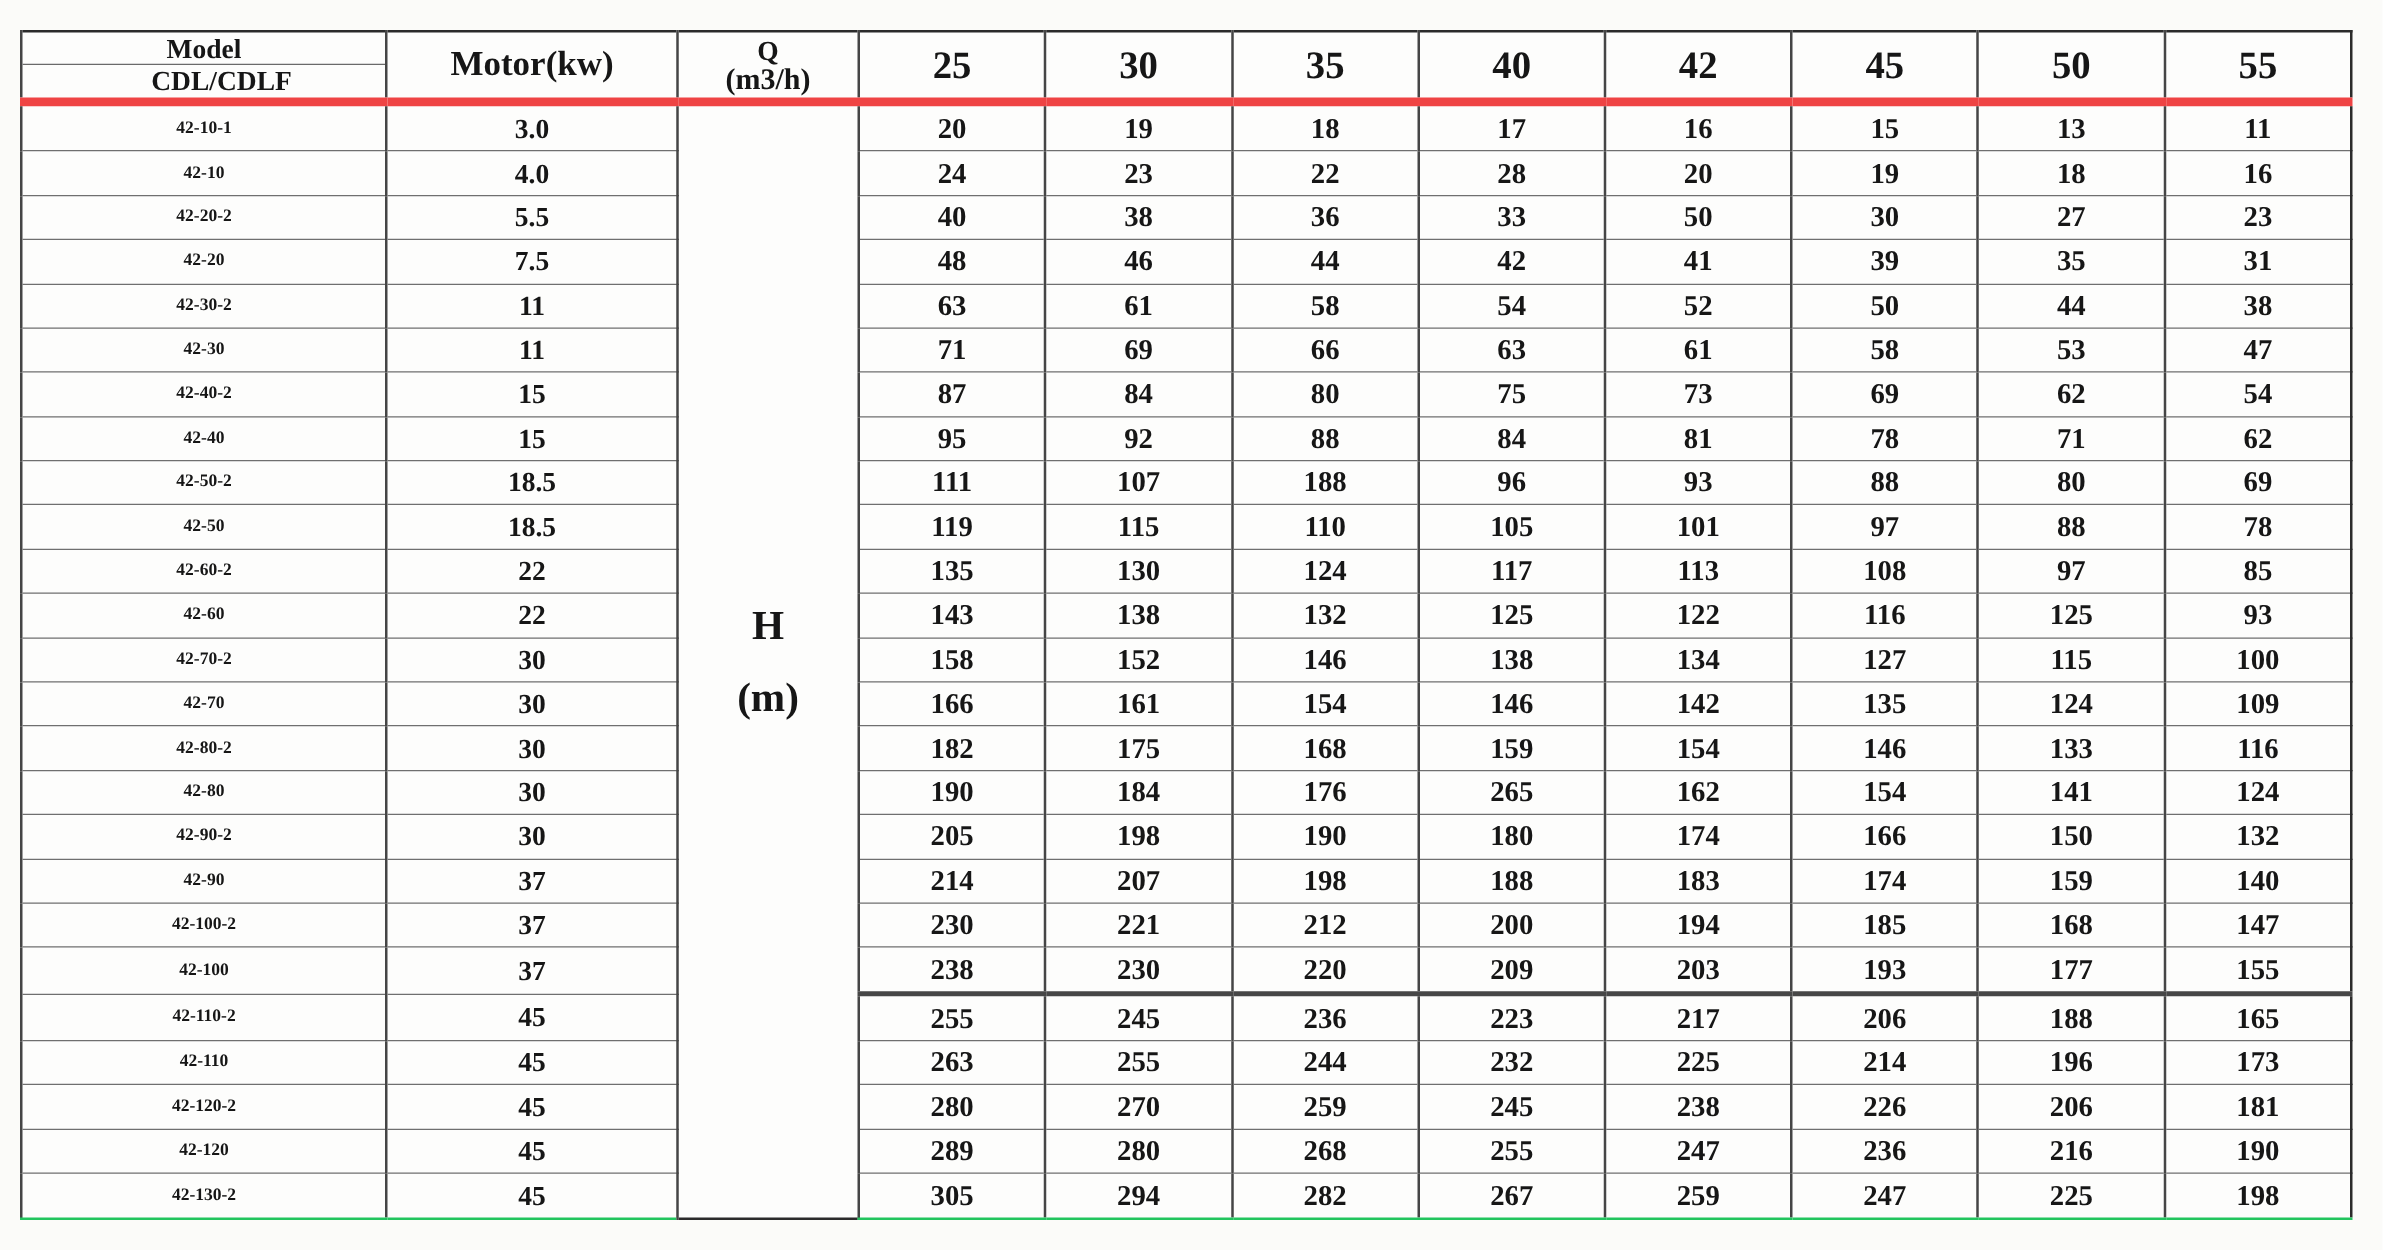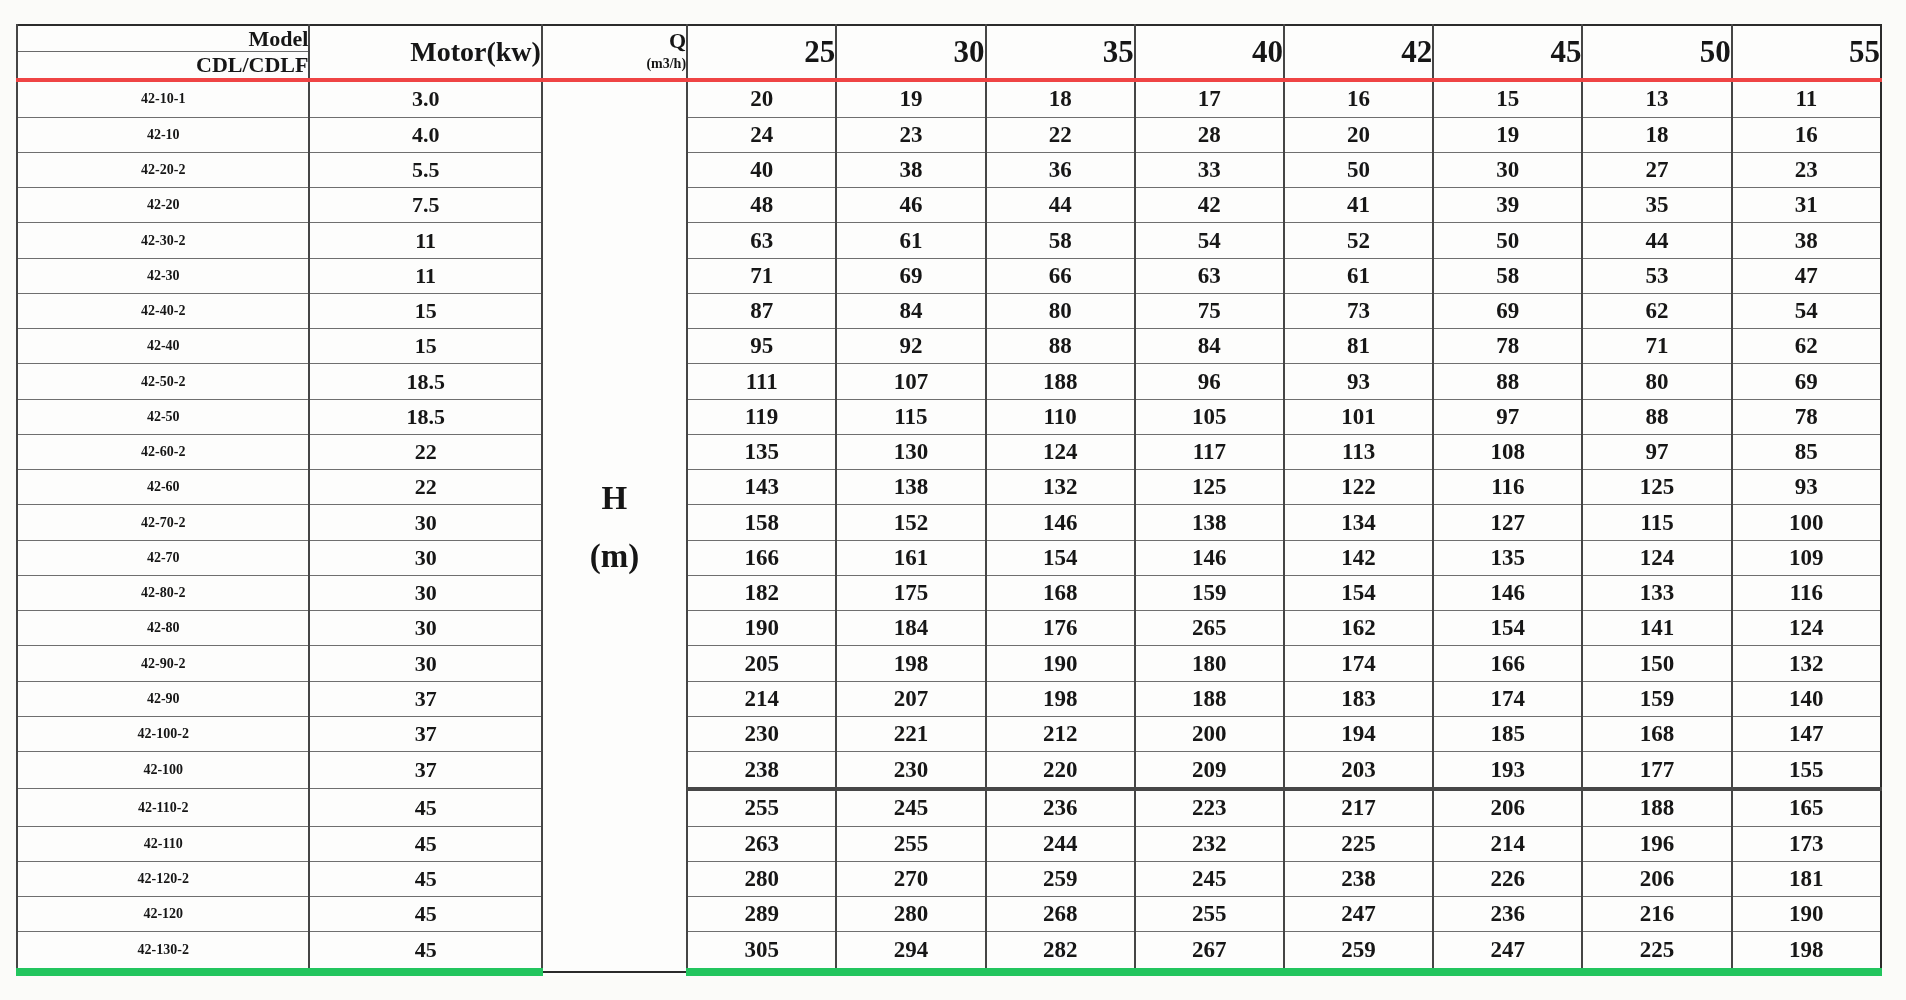--- a/index.html
+++ b/index.html
@@ -20,46 +20,45 @@
     left: 16px;
     top: 24px;
     width: 1866px;
     height: 952px;
     border-collapse: collapse;
     table-layout: fixed;
     background: #fdfdfc;
     color: #161616;
     font-weight: bold;
   }
-  table.pump, table.pump tr:last-child td { border-bottom: 8px solid #22c55e; }
+  table.pump, table.pump tr:last-child td { border-bottom: 2px solid #22c55e; }
   table.pump { border: 2px solid #2b2b2b; }
   th, td {
     border-left: 2px solid #454545;
     border-bottom: 1px solid #6f6f6f;
     text-align: center;
     vertical-align: middle;
     padding: 0;
     overflow: hidden;
     white-space: nowrap;
   }
   thead th {
     height: 52px;
-    border-bottom: 4px solid #ef4444;
-    text-align: right;
+    border-bottom: 7px solid #ef4444;
   }
   .th-model { padding: 0; vertical-align: middle; }
   .model-l1 {
     font-size: 22px;
     line-height: 25px;
     border-bottom: 1px solid #6a6a6a;
   }
   .model-l2 { font-size: 22px; line-height: 26px; padding-left: 28px; }
   .th-motor { font-size: 28px; }
   .q-l1 { font-size: 22px; line-height: 24px; }
-  .q-l2 { font-size: 14px; line-height: 22px; }
+  .q-l2 { font-size: 24px; line-height: 22px; }
   .c-flow { font-size: 31px; }
   td.c-model { font-size: 14px; }
   td.c-motor { font-size: 22px; }
   td.c-val  { font-size: 23px; }
   td.h-cell {
     font-size: 33px;
     vertical-align: middle;
     background: #fdfdfc;
   }
   .h-line1 { line-height: 36px; margin-bottom: 22px; }

